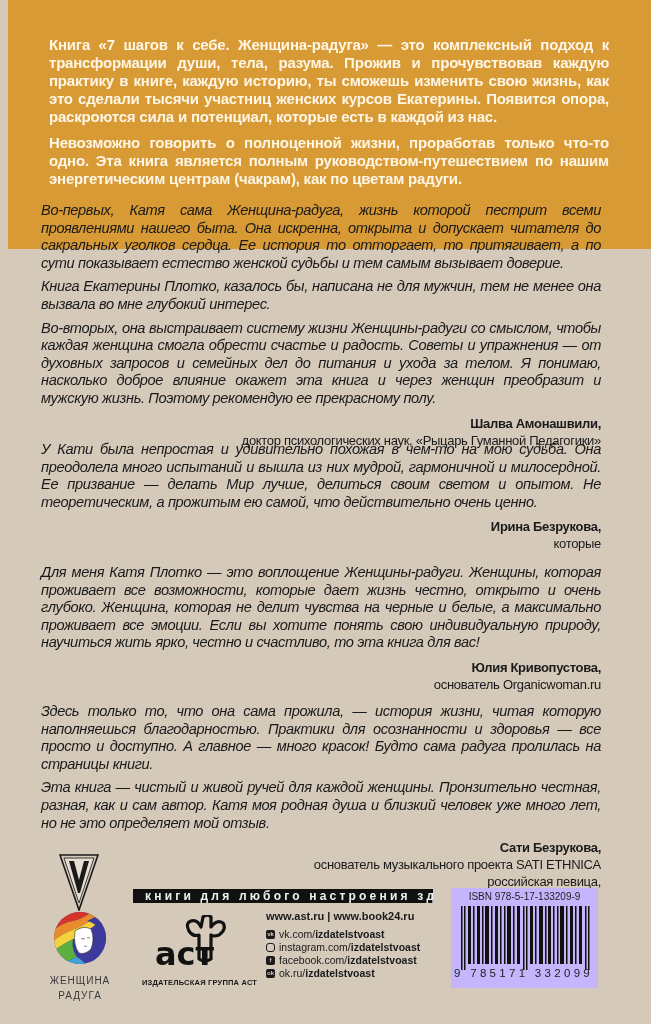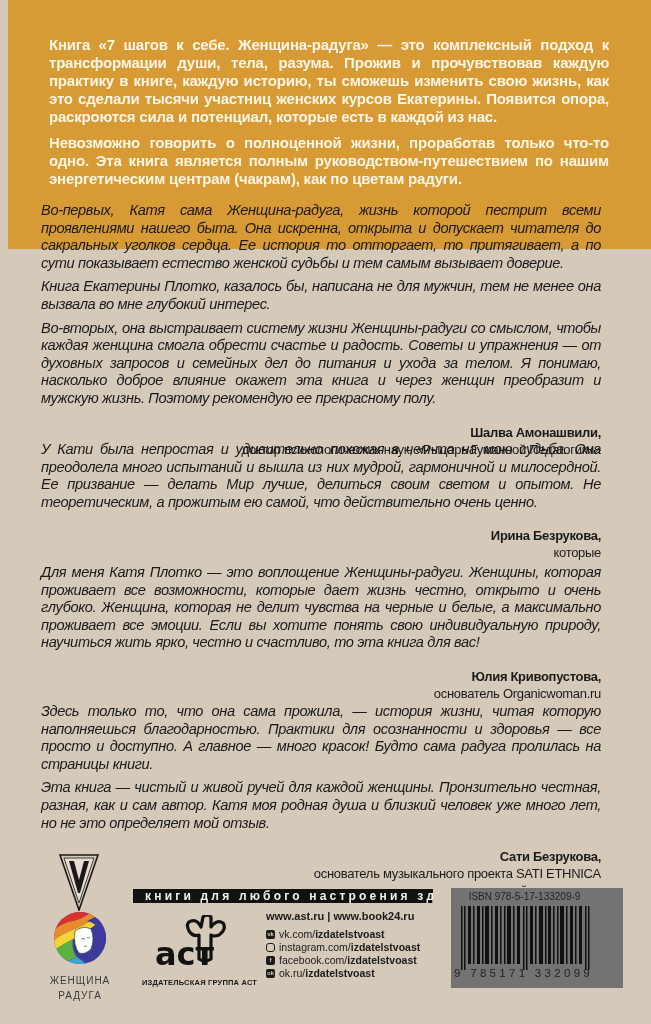--- a/index.html
+++ b/index.html
@@ -5,41 +5,41 @@
   * { margin: 0; padding: 0; box-sizing: border-box; }
   html, body { width: 651px; height: 1024px; overflow: hidden; }
   body { background: #d5c9ba; font-family: "Liberation Sans", sans-serif; color: #1a1a1a; position: relative; }
 
   .top-band { position: absolute; left: 8px; top: 0; width: 651px; height: 249px; background: #d89a34; }
   .top-band .inner { position: absolute; left: 41px; top: 36px; width: 560px; color: #fff6e6; font-size: 15px; line-height: 18px; font-weight: bold; }
   .top-band p { text-align: justify; margin-bottom: 8px; letter-spacing: -0.2px; }
 
   .review { position: absolute; left: 41px; width: 560px; font-size: 14.6px; line-height: 17.6px; font-style: italic; color: #1a1a1a; }
   .review p { text-align: justify; margin-bottom: 6px; letter-spacing: -0.35px; }
-  .sig { text-align: right; font-style: normal; font-size: 13px; line-height: 17px; margin-top: 16px; letter-spacing: -0.3px; }
+  .sig { text-align: right; font-style: normal; font-size: 13px; line-height: 17px; margin-top: 7px; letter-spacing: -0.3px; }
   .sig .name { font-weight: bold; display: block; }
   .sig .role { display: block; }
 
   .v-logo { position: absolute; left: 59px; top: 853px; width: 40px; height: 58px; }
   .rainbow-logo { position: absolute; left: 53px; top: 911px; width: 54px; height: 54px; }
   .rainbow-title { position: absolute; left: 40px; top: 973px; width: 80px; text-align: center; font-size: 10px; line-height: 15px; letter-spacing: 1px; color: #3a3a3a; }
 
   .slogan { position: absolute; left: 133px; top: 889px; width: 300px; height: 14px; background: #111; color: #f0f0f0; font-size: 12px; font-weight: bold; letter-spacing: 3.2px; line-height: 14px; padding-left: 12px; white-space: nowrap; overflow: hidden; }
 
   .ast-logo { position: absolute; left: 155px; top: 915px; width: 82px; height: 52px; }
   .ast-caption { position: absolute; left: 142px; top: 978px; font-size: 7.5px; font-weight: bold; color: #1a1a1a; letter-spacing: 0.2px; }
 
   .links { position: absolute; left: 266px; top: 910px; font-size: 10.5px; line-height: 13px; color: #1a1a1a; }
   .links .site { font-weight: bold; margin-bottom: 5px; font-size: 11px; }
   .links .row { display: flex; align-items: center; gap: 4px; }
   .links .ic { width: 9px; height: 9px; background: #1a1a1a; border-radius: 2px; display: inline-flex; align-items: center; justify-content: center; color: #d5c9ba; font-size: 6px; font-weight: bold; }
   .links .ic.insta { background: transparent; border: 1.3px solid #1a1a1a; border-radius: 3px; }
   .links b { font-weight: bold; }
 
-  .barcode-box { position: absolute; left: 451px; top: 888px; width: 172px; height: 100px; background: #737373; }
+  .barcode-box { position: absolute; left: 451px; top: 888px; width: 147px; height: 100px; background: #c4b5fd; }
   .isbn-text { position: absolute; left: 0; top: 3px; width: 147px; text-align: center; font-size: 10px; color: #222; }
   .bars { position: absolute; left: 10px; top: 18px; width: 130px; height: 64px; }
   .barnum { position: absolute; left: 3px; top: 79px; width: 141px; font-size: 11.5px; color: #222; letter-spacing: 3.3px; }
 </style>
 </head>
 <body>
 
 <div class="top-band">
   <div class="inner">
     <p>Книга «7 шагов к себе. Женщина-радуга» — это комплексный подход к трансформации души, тела, разума. Прожив и прочувствовав каждую практику в книге, каждую историю, ты сможешь изменить свою жизнь, как это сделали тысячи участниц женских курсов Екатерины. Появится опора, раскроются сила и потенциал, которые есть в каждой из нас.</p>

